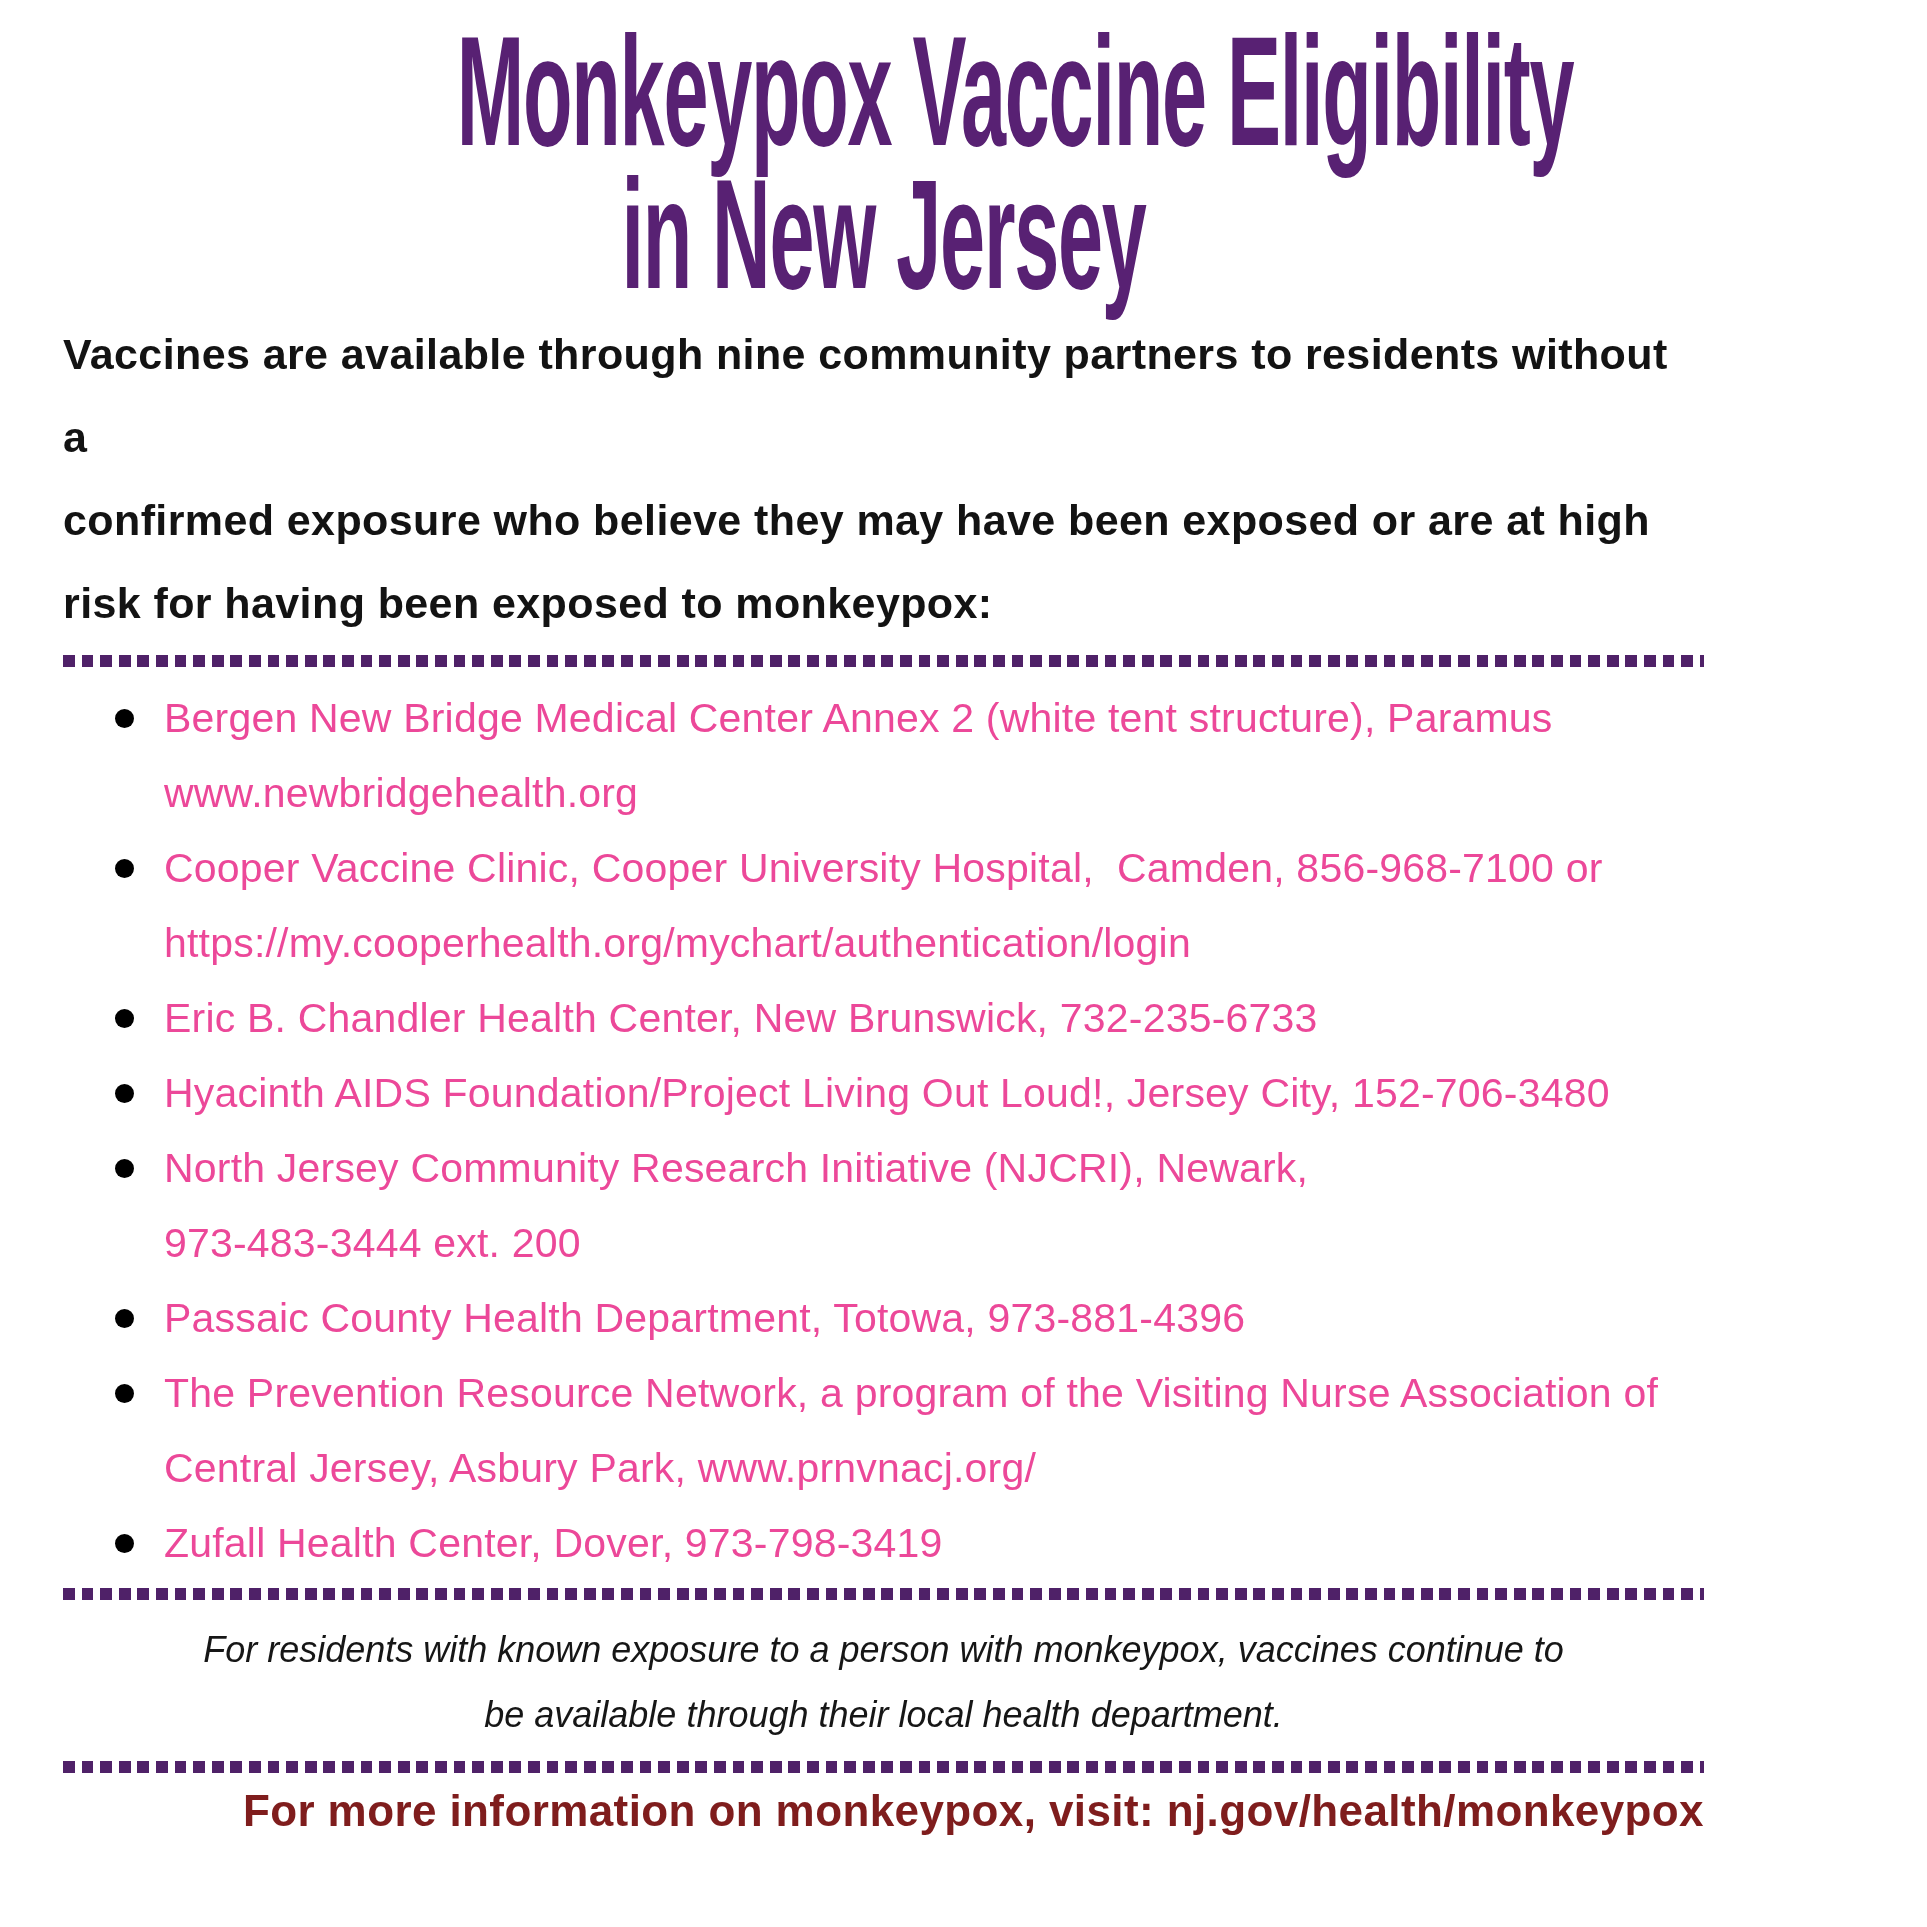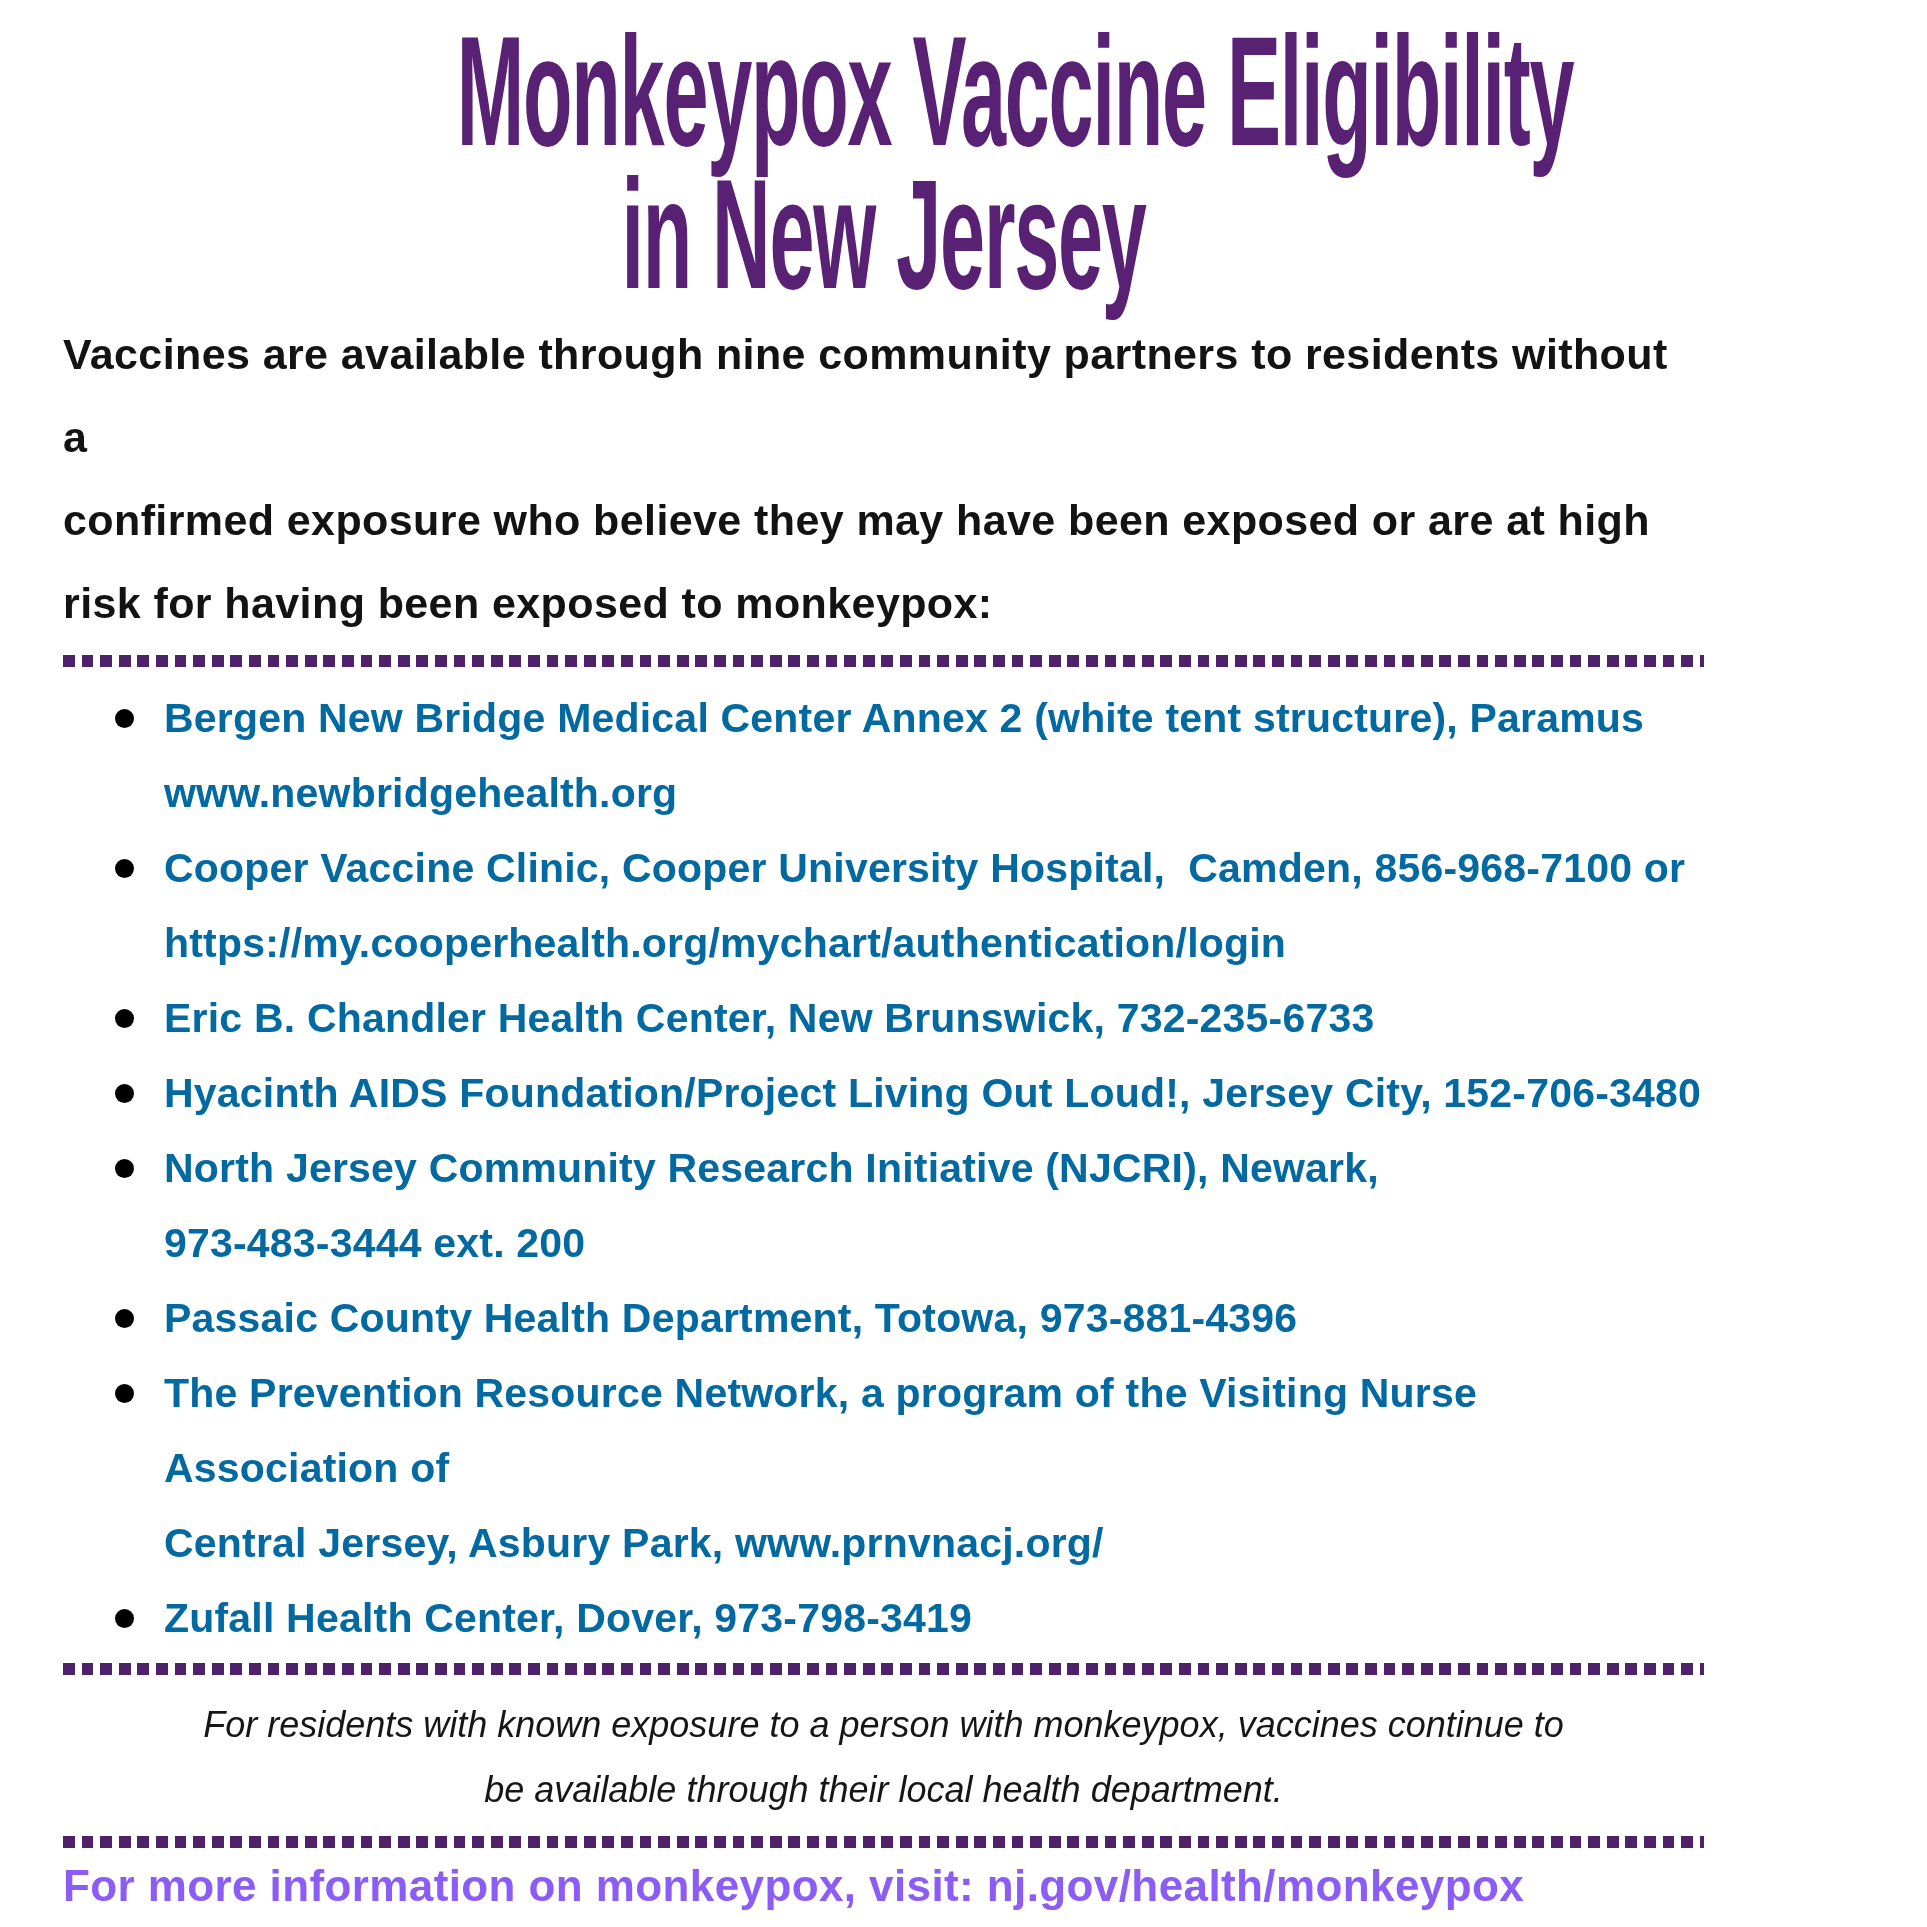--- a/index.html
+++ b/index.html
@@ -43,24 +43,24 @@
   }
   .divider{
     height:12.6px;
     margin:10px 0 0 0;
     background:repeating-linear-gradient(90deg, var(--divider) 0 11.8px, transparent 11.8px 18.6px);
   }
   ul.partners{
     list-style:none;
     margin:13.5px 0 0 0;
     padding:0;
-    font-weight:700;
+    font-weight:400;
     font-size:41px;
     line-height:75px;
-    color:#0369a1;
+    color:#ec4899;
     letter-spacing:0.2px;
   }
   ul.partners li{
     position:relative;
     padding-left:101px;
     white-space:pre-wrap;
   }
   ul.partners li::before{
     content:"";
     position:absolute;
@@ -75,25 +75,25 @@
     text-align:center;
     font-style:italic;
     font-weight:400;
     font-size:36px;
     line-height:65px;
     color:#161616;
   }
   .divider.before-footer{margin-top:13.5px;}
   .footer{
     margin:13.5px 0 0 0;
-    text-align:left;
+    text-align:right;
     font-weight:700;
     font-size:44px;
     line-height:47px;
-    color:#8b5cf6;
+    color:#7f1d1d;
     letter-spacing:0.4px;
   }
 </style>
 </head>
 <body>
 
 <main class="page">
 
   <h1 class="title">Monkeypox Vaccine Eligibility<br>in New Jersey</h1>
 

